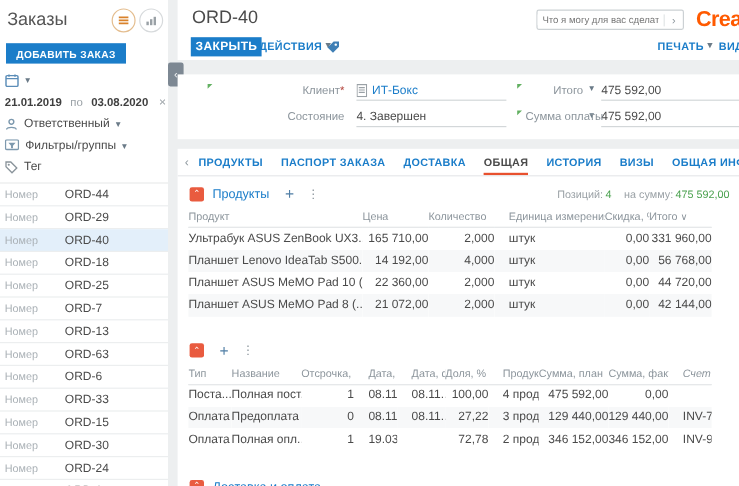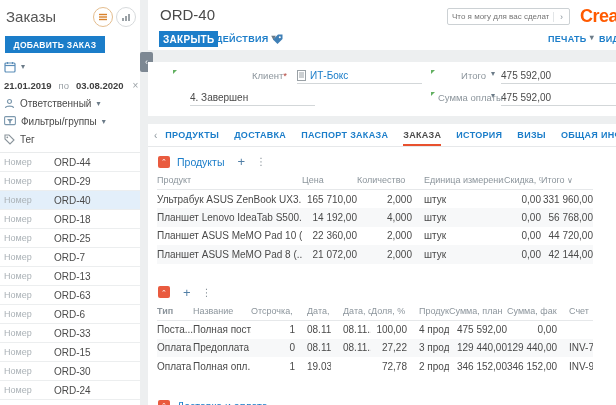--- a/index.html
+++ b/index.html
@@ -269,20 +269,21 @@
       <svg width="9" height="11" viewBox="0 0 9 11">
           <rect x="0.5" y="0.5" width="8" height="10" fill="none" stroke="#9aa1a6"></rect>
           <line x1="2" y1="3" x2="7" y2="3" stroke="#9aa1a6"></line>
           <line x1="2" y1="5" x2="7" y2="5" stroke="#9aa1a6"></line>
           <line x1="2" y1="7" x2="7" y2="7" stroke="#9aa1a6"></line>
         </svg>
       <span class="f-link">ИТ-Бокс</span>
     </span>
   </div>
   <div class="field" style="left:0; top:30px; width:242px;">
+    <span class="f-label" style="width:107px;"><span>Состояние</span></span>
     <span class="f-value" style="width:125px; margin-left:10px;">
         <span>4. Завершен</span>
       </span>
   </div>
   <div class="field" style="left:258px; top:8px; width:202px;">
     <span class="f-label" style="width:48px;">
       <span class="corner"></span>
       <span>Итого</span>
     </span>
     <span class="caret" style="margin:0 0 3px 5px;">▾</span>
@@ -301,39 +302,43 @@
       </span>
   </div>
 </div>
 
 <div class="card card-tabs">
   <div class="tabbar">
     <span class="tab-scroll">‹</span>
 
       <span class="tab">ПРОДУКТЫ</span>
 
+      <span class="tab">ПАСПОРТ ЗАКАЗА</span>
+
       <span class="tab">ДОСТАВКА</span>
 
-      <span class="tab">ПАСПОРТ ЗАКАЗА</span>
-
-      <span class="tab selected">ЗАКАЗА</span>
+      <span class="tab selected">ОБЩАЯ</span>
 
       <span class="tab">ИСТОРИЯ</span>
 
       <span class="tab">ВИЗЫ</span>
 
       <span class="tab">ОБЩАЯ ИНФОРМАЦИЯ</span>
 
     </div>
 
   <div class="section-head">
     <span class="sec-icon">⌃</span>
     <span class="sec-title">Продукты</span>
     <span class="sec-plus">+</span>
     <span class="sec-kebab">⋮</span>
+    <span class="sec-stats">
+      <span>Позиций:</span><b>4</b>
+      <span>на сумму:</span><b>475 592,00</b>
+    </span>
   </div>
   <table class="grid">
     <thead>
       <tr>
         <th style="width:145px;">Продукт</th>
         <th style="width:55px;" class="r">Цена</th>
         <th style="width:55px;" class="r">Количество</th>
         <th style="width:92px;" class="pl">Единица измерения</th>
         <th style="width:37px;" class="r">Скидка, %</th>
         <th style="width:52px;" class="r"><span>Итого</span> <span class="sort">∨</span></th>
@@ -382,30 +387,30 @@
   <div class="sched-gap"></div>
 
   <div class="section-head">
     <span class="sec-icon">⌃</span>
     <span class="sec-plus">+</span>
     <span class="sec-kebab">⋮</span>
   </div>
   <table class="grid">
     <thead>
       <tr>
-        <th style="width:36px;font-weight:bold;">Тип</th>
+        <th style="width:36px;">Тип</th>
         <th style="width:58px;">Название</th>
         <th style="width:44px;" class="r">Отсрочка, дней</th>
         <th style="width:36px;" class="pl">Дата, п...</th>
         <th style="width:40px;" class="pl">Дата, ф...</th>
         <th style="width:36px;" class="r">Доля, %</th>
         <th style="width:42px;" class="pl">Продук...</th>
         <th style="width:58px;" class="r">Сумма, план</th>
         <th style="width:50px;" class="r">Сумма, факт</th>
-        <th style="width:36px;" class="pl">Счет</th>
+        <th style="width:36px;font-style:italic;" class="pl">Счет</th>
       </tr>
     </thead>
     <tbody>
 
         <tr class="zebra">
           <td>Поста...</td>
           <td>Полная пост...</td>
           <td class="r">1</td>
           <td class="pl">08.11...</td>
           <td class="pl">08.11...</td>

